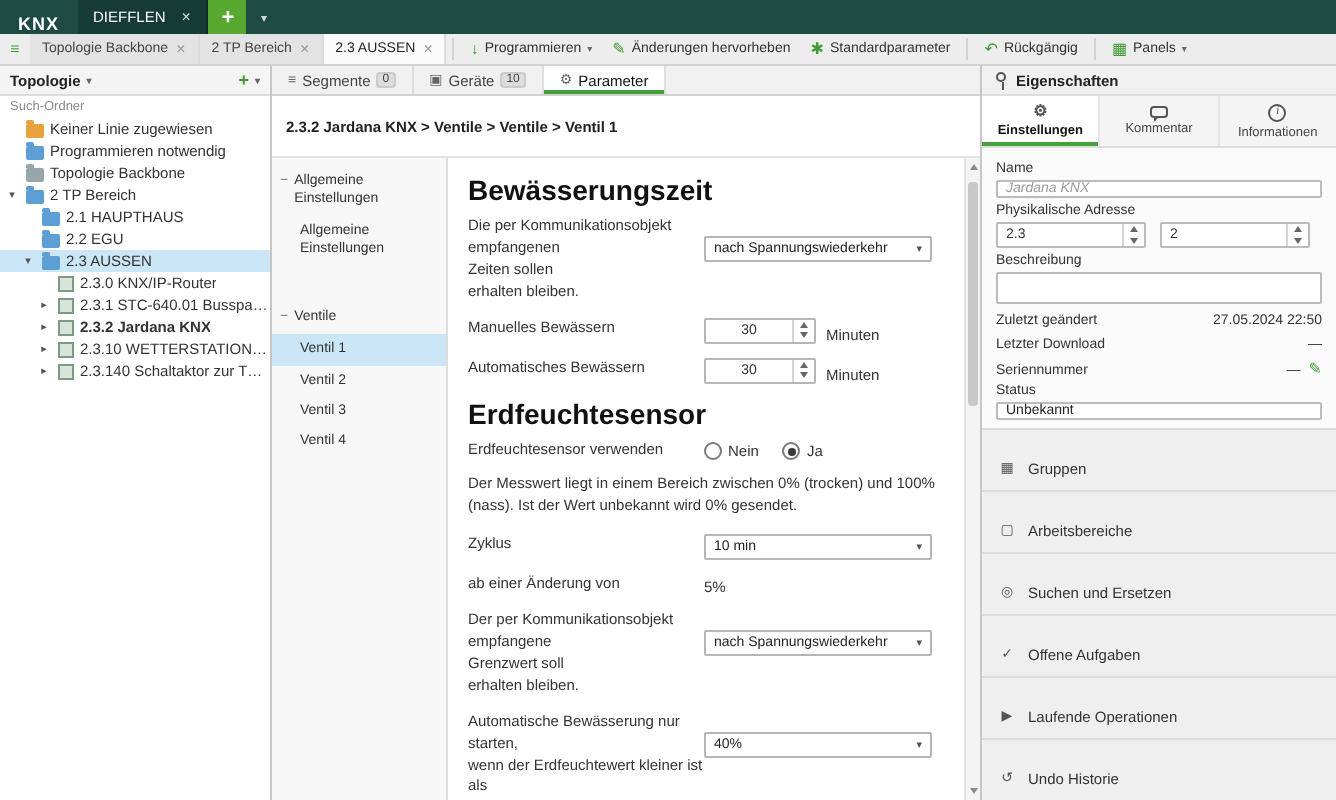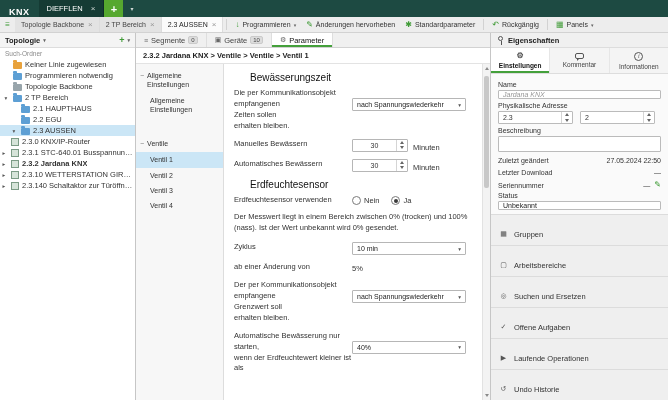--- a/index.html
+++ b/index.html
@@ -33,44 +33,44 @@
 .sidebar{width:136px;flex:none;background:#fff;border-right:1px solid #c6c6c6;display:flex;flex-direction:column;overflow:hidden}
 .sidebar-header{height:15px;flex:none;display:flex;align-items:center;gap:3px;padding:0 5px;background:#f4f4f4;border-bottom:1px solid #ddd;font-size:7.5px;font-weight:bold;color:#222}
 .sb-spacer{flex:1}
 .sb-plus{color:#3f9b36;font-weight:bold;font-size:9px}
 .search-folder{height:11px;flex:none;display:flex;align-items:center;padding:0 5px;font-size:6.5px;color:#8a8a8a}
 .t-row{height:11px;flex:none;display:flex;align-items:center;gap:3px;font-size:7.5px;white-space:nowrap;overflow:hidden;color:#333}
 .t-row .lbl{overflow:hidden;text-overflow:ellipsis}
 .t-row.sel{background:#cbe6f6}
 .t-row.bold .lbl{font-weight:bold}
 .arr{width:8px;flex:none;text-align:center;font-size:5.5px;color:#555}
-.pad0{padding-left:2px}.pad1{padding-left:10px}.pad2{}
+.pad0{padding-left:2px}.pad1{padding-left:10px}.pad2{padding-left:18px}
 .fold{width:9px;height:7px;flex:none;position:relative;background:#5d9fd4;border-radius:1px;margin-top:1px}
 .fold::before{content:"";position:absolute;top:-2px;left:0;width:4px;height:2px;background:inherit;border-radius:1px 1px 0 0}
 .fold.orange{background:#e8a23c}
 .fold.gray{background:#98a5ab}
 .dev{width:8px;height:8px;flex:none;background:#d6e4d9;border:1px solid #7b9b85}
 
 
 .editor{flex:1;min-width:0;display:flex;flex-direction:column;background:#fff;border-right:1px solid #c6c6c6}
 .editor-tabs{height:15px;flex:none;display:flex;background:#f0f0f0;border-bottom:1px solid #d2d2d2;font-size:7.5px}
 .etab{display:flex;align-items:center;gap:3px;padding:0 8px;border-right:1px solid #dedede;color:#444}
 .etab .ticon{font-size:7px;color:#666}
 .etab.active{background:#fff;color:#111;box-shadow:inset 0 -2px 0 #44a03b}
 .badge{background:#dcdcdc;border:1px solid #cacaca;border-radius:2px;font-size:6px;padding:0 2px;min-width:9px;text-align:center;color:#444}
-.breadcrumb{height:16px;flex:none;display:flex;align-items:center;padding:0 7px;font-size:7.5px;font-weight:bold;color:#222;border-bottom:1px solid #e3e3e3;white-space:nowrap;overflow:hidden}
+.breadcrumb{height:31px;flex:none;display:flex;align-items:center;padding:0 7px;font-size:7.5px;font-weight:bold;color:#222;border-bottom:1px solid #e3e3e3;white-space:nowrap;overflow:hidden}
 .editor-body{flex:1;min-height:0;display:flex}
 .param-nav{width:88px;flex:none;background:#f7f7f7;border-right:1px solid #ddd;font-size:7px;padding-top:3px;color:#333}
 .pnav-group{display:flex;gap:3px;padding:4px 3px 4px 4px;line-height:1.3}
 .pnav-group .minus{color:#777;flex:none}
 .pnav-item{padding:3px 3px 3px 14px;line-height:1.3}
 .pnav-item.sel{background:#cbe6f6}
 .pnav-gap{height:18px}
 .param-area{flex:1;min-width:0;position:relative;background:#fff;padding:6px 12px 0 10px;overflow:hidden}
-.ptitle{font-size:10px;font-weight:normal;color:#111;margin:2px 16px 5px}
+.ptitle{font-size:14px;font-weight:bold;color:#111;margin:2px 0 5px}
 .pdesc{font-size:7.5px;color:#333;margin-bottom:10px;line-height:1.35}
 .prow{display:flex;margin-bottom:7px}
 .plabel{width:118px;flex:none;font-size:7.5px;line-height:1.45;color:#333}
 .pctrl{display:flex;align-items:flex-end;gap:5px;min-width:0}
 .pctrl.shift1{margin-top:10px;align-items:flex-start}
 .dropdown{width:114px;height:13px;background:#fff;border:1px solid #b6b6b6;border-radius:1px;display:flex;align-items:center;justify-content:space-between;padding:0 4px;font-size:7px;color:#222;white-space:nowrap}
 .dd-arrow{font-size:5.5px;color:#555;flex:none;margin-left:3px}
 .spinbox{width:56px;height:13px;background:#fff;border:1px solid #b6b6b6;border-radius:1px;display:flex}
 .spin-val{flex:1;display:flex;align-items:center;justify-content:center;font-size:7px}
 .spin-arrows{width:11px;flex:none;border-left:1px solid #d5d5d5;display:flex;flex-direction:column}

